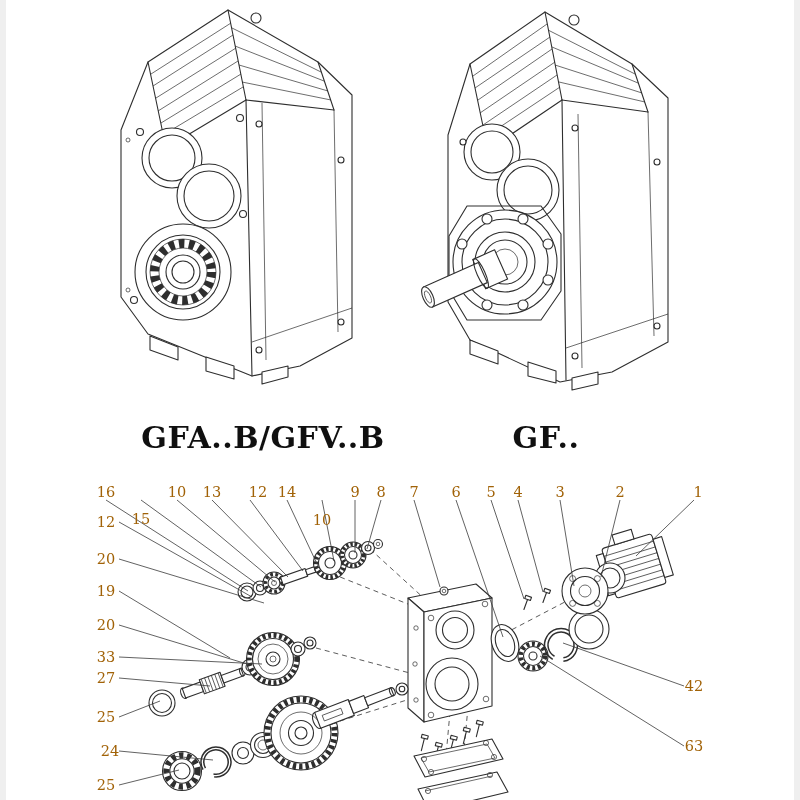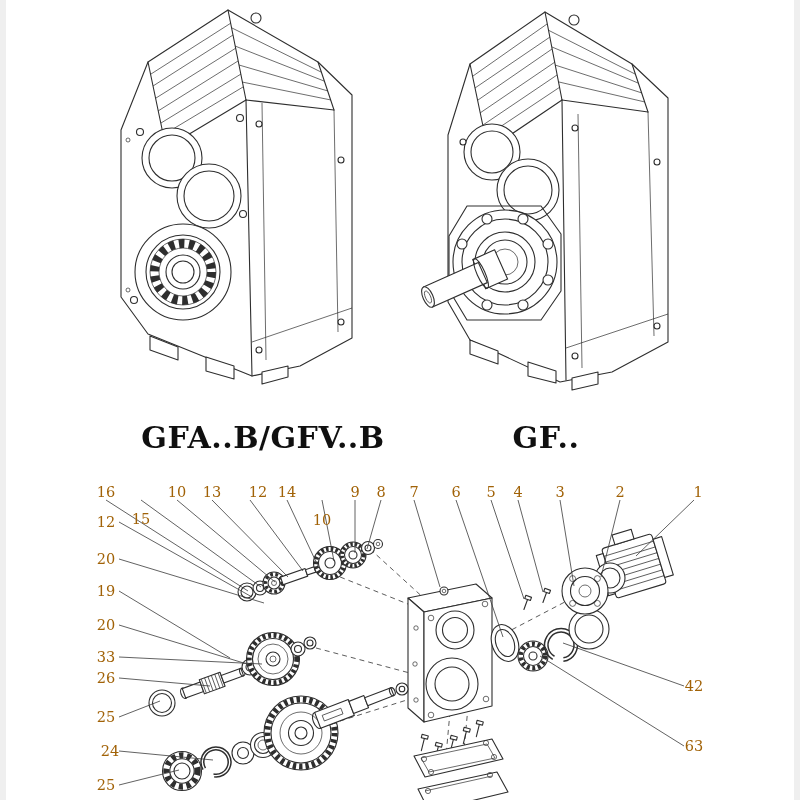--- a/index.html
+++ b/index.html
@@ -365,20 +365,20 @@
   <span class="callout" style="left:518px;top:492px">4</span>
   <span class="callout" style="left:560px;top:492px">3</span>
   <span class="callout" style="left:620px;top:492px">2</span>
   <span class="callout" style="left:698px;top:492px">1</span>
 
   <span class="callout" style="left:106px;top:522px">12</span>
   <span class="callout" style="left:106px;top:559px">20</span>
   <span class="callout" style="left:106px;top:591px">19</span>
   <span class="callout" style="left:106px;top:625px">20</span>
   <span class="callout" style="left:106px;top:657px">33</span>
-  <span class="callout" style="left:106px;top:678px">26</span>
+  <span class="callout" style="left:106px;top:678px">27</span>
   <span class="callout" style="left:106px;top:717px">25</span>
   <span class="callout" style="left:110px;top:751px">24</span>
   <span class="callout" style="left:106px;top:785px">25</span>
 
   <span class="callout" style="left:694px;top:686px">42</span>
   <span class="callout" style="left:694px;top:746px">63</span>
 </div>
 
 </body></html>

